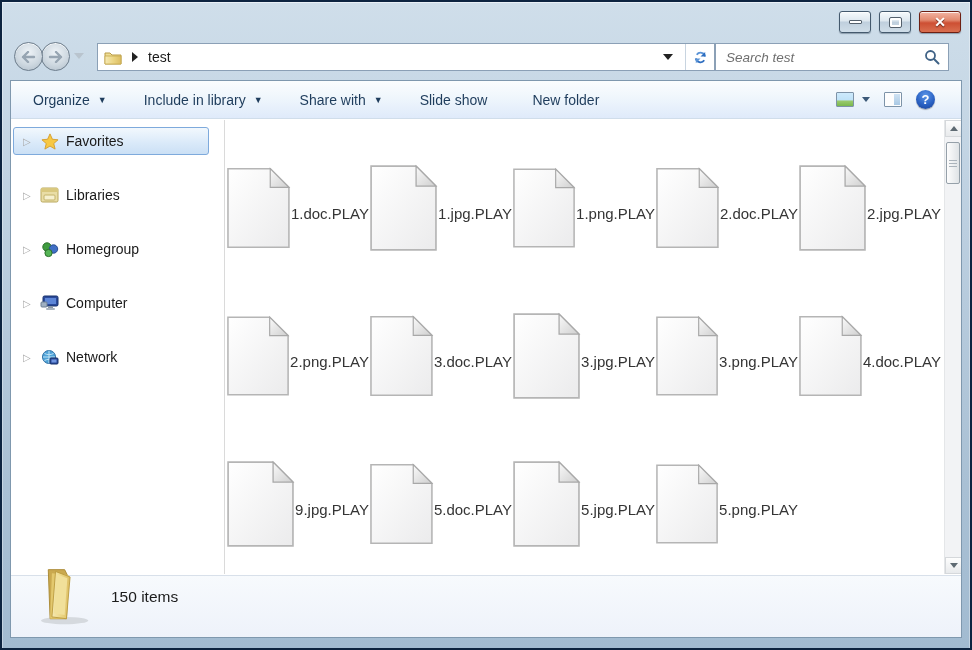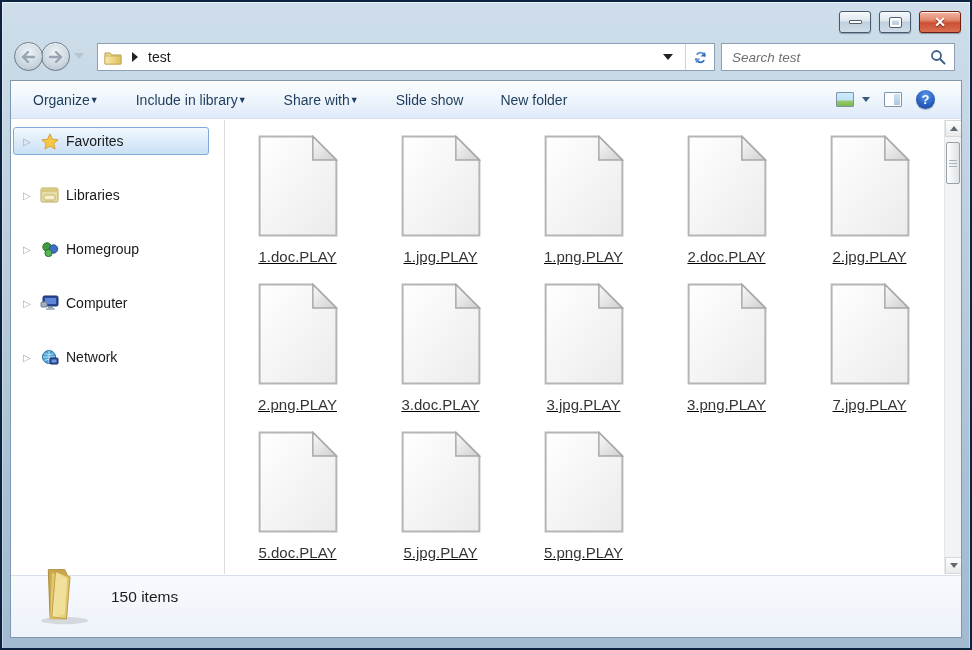--- a/index.html
+++ b/index.html
@@ -17,21 +17,21 @@
     background:linear-gradient(180deg,#f6fafc 0%,#dde7ef 45%,#bfcfdd 50%,#cfdde8 100%);
     display:flex; align-items:center; justify-content:center; position:relative;
     box-shadow: inset 0 1px 0 rgba(255,255,255,.8), 0 1px 1px rgba(20,40,60,.35); cursor:pointer; }
   .cap-btn.close { width:42px; border-color:#6e1f12;
     background:linear-gradient(180deg,#f3b3a2 0%,#e28a70 40%,#cd4f33 55%,#d96f50 100%); }
   .glyph-min { width:13px; height:4px; background:#fff; border:1px solid #54606c; border-radius:1px; }
   .glyph-max { width:11px; height:9px; border:2px solid #fff; outline:1px solid #54606c; border-radius:1px; background:transparent; }
   .glyph-close { color:#fff; font-weight:bold; font-size:14px; text-shadow:0 1px 1px #5d180c; line-height:1; }
 
   
-  .navbar { position:absolute; top:40px; left:10px; right:10px; height:30px; }
+  .navbar { position:absolute; top:40px; left:10px; right:16px; height:30px; }
   .nav-circle { position:absolute; top:0; width:29px; height:29px; border-radius:50%;
     border:1px solid #6c7c8b; background:radial-gradient(circle at 50% 35%, #eef3f7 0%, #cfd9e1 55%, #aebcc8 100%);
     display:flex; align-items:center; justify-content:center; color:#98a6b2; font-size:15px; font-weight:bold; cursor:pointer;
     box-shadow: inset 0 1px 0 rgba(255,255,255,.8); }
   .nav-back { left:2px; z-index:2; }
   .nav-fwd { left:29px; }
   .nav-hist-caret { position:absolute; left:62px; top:11px; width:0; height:0;
     border-left:5px solid transparent; border-right:5px solid transparent; border-top:6px solid #b9c4ce; cursor:pointer; }
 
   .addr-group { position:absolute; left:85px; width:618px; top:1px; height:28px;
@@ -52,21 +52,21 @@
   .search-box input::placeholder { font-style:italic; color:#6f6f6f; }
 
   
   .content { position:absolute; left:8px; right:8px; top:78px; bottom:10px;
     background:#fff; border:1px solid #7f98ae; }
 
   .toolbar { height:38px; display:flex; align-items:center;
     background:linear-gradient(180deg,#fbfdfe 0%,#eff6fc 45%,#dfeafa 100%);
     border-bottom:1px solid #d0ddea; padding:0 26px 0 22px; }
   .tool-left { display:flex; align-items:center; gap:37px; }
-  .tool-item { display:flex; align-items:center; gap:0; font-size:14px; color:#1e3c5c; cursor:pointer; white-space:nowrap;text-align:right; }
+  .tool-item { display:flex; align-items:center; gap:8px; font-size:14px; color:#1e3c5c; cursor:pointer; white-space:nowrap;text-align:right; }
   .tool-item .caret { font-size:9px; color:#1e3c5c; }
   .tool-right { margin-left:auto; display:flex; align-items:center; gap:14px; }
   .views-group { display:flex; align-items:center; gap:8px; cursor:pointer; }
   .views-caret { width:0; height:0; border-left:4px solid transparent; border-right:4px solid transparent; border-top:5px solid #3c5978; }
   .icon-views { width:18px; height:15px; border:1px solid #7d93a8; background:linear-gradient(180deg,#cdeafc 0%,#bfe2f8 55%,#9bcb6e 60%,#7ab84e 100%); border-radius:1px; }
   .icon-preview { width:18px; height:15px; border:1px solid #7d93a8; background:#fdfdfd; position:relative; border-radius:1px; cursor:pointer; }
   .icon-preview::after { content:""; position:absolute; top:1px; right:1px; bottom:1px; width:6px; background:linear-gradient(180deg,#cfe3f3,#a9c8e4); }
   .icon-help { width:19px; height:19px; border-radius:50%;
     background:radial-gradient(circle at 50% 30%, #5c96e8 0%, #2a62c4 55%, #1b3f91 100%);
     color:#fff; font-size:13px; font-weight:bold; display:flex; align-items:center; justify-content:center; cursor:pointer;
@@ -79,21 +79,21 @@
   .side-item { height:28px; width:196px; margin:0 0 26px 2px; display:flex; align-items:center; gap:7px;
     padding-left:9px; cursor:pointer; border:1px solid transparent; border-radius:3px; }
   .side-item.selected { border-color:#7eaadc; background:linear-gradient(180deg,#f2f8fd 0%,#d9e9f9 60%,#cbe0f5 100%); }
   .expander { color:#a9a9a9; font-size:10px; width:10px; }
   .side-ico { width:19px; height:18px; display:flex; align-items:center; justify-content:center; }
   .side-label { font-size:14px; color:#191919;text-align:right; }
 
   
   .filegrid { position:absolute; left:215px; top:0; right:17px; bottom:0;
     display:grid; grid-template-columns:repeat(5,143px); grid-auto-rows:148px; padding-top:14px; }
-  .tile { display:flex; flex-direction:column; align-items:center; cursor:pointer;text-decoration:underline; }
+  .tile { display:flex; flex-direction:row; align-items:center; cursor:pointer; }
   .tile svg { width:82px; height:104px; }
   .tile .fname { margin-top:10px; font-size:15px; color:#353535; }
 
   
   .scrollbar { position:absolute; right:0; top:0; bottom:0; width:17px; background:#f2f3f5; border-left:1px solid #e4e6e8; }
   .sb-btn { position:absolute; left:0; width:17px; height:17px; display:flex; align-items:center; justify-content:center;
     background:linear-gradient(180deg,#fdfdfd,#e8eaec); border:1px solid #d5d8db; cursor:pointer; }
   .sb-up { top:0; } .sb-down { bottom:0; }
   .tri-up { width:0; height:0; border-left:4px solid transparent; border-right:4px solid transparent; border-bottom:5px solid #5e6a72; }
   .tri-down { width:0; height:0; border-left:4px solid transparent; border-right:4px solid transparent; border-top:5px solid #5e6a72; }
@@ -359,27 +359,34 @@
           </div>
 
           <div class="tile">
             <svg viewBox="0 0 66 84">
               <path d="M2 2 H45 L64 21 V82 H2 Z" fill="url(#pg)" stroke="#b5b5b5" stroke-width="1.6"></path>
               <path d="M45 2 L45 21 H64 Z" fill="url(#fold)" stroke="#a8a8a8" stroke-width="1.2"></path>
             </svg>
             <span class="fname">3.png.PLAY</span>
           </div>
 
-
-          <div class="tile">
-            <svg viewBox="0 0 66 84">
-              <path d="M2 2 H45 L64 21 V82 H2 Z" fill="url(#pg)" stroke="#b5b5b5" stroke-width="1.6"></path>
-              <path d="M45 2 L45 21 H64 Z" fill="url(#fold)" stroke="#a8a8a8" stroke-width="1.2"></path>
-            </svg>
-            <span class="fname">7.jpg.PLAY</span>
+          <div class="tile">
+            <svg viewBox="0 0 66 84">
+              <path d="M2 2 H45 L64 21 V82 H2 Z" fill="url(#pg)" stroke="#b5b5b5" stroke-width="1.6"></path>
+              <path d="M45 2 L45 21 H64 Z" fill="url(#fold)" stroke="#a8a8a8" stroke-width="1.2"></path>
+            </svg>
+            <span class="fname">4.doc.PLAY</span>
+          </div>
+
+          <div class="tile">
+            <svg viewBox="0 0 66 84">
+              <path d="M2 2 H45 L64 21 V82 H2 Z" fill="url(#pg)" stroke="#b5b5b5" stroke-width="1.6"></path>
+              <path d="M45 2 L45 21 H64 Z" fill="url(#fold)" stroke="#a8a8a8" stroke-width="1.2"></path>
+            </svg>
+            <span class="fname">9.jpg.PLAY</span>
           </div>
 
 
           <div class="tile">
             <svg viewBox="0 0 66 84">
               <path d="M2 2 H45 L64 21 V82 H2 Z" fill="url(#pg)" stroke="#b5b5b5" stroke-width="1.6"></path>
               <path d="M45 2 L45 21 H64 Z" fill="url(#fold)" stroke="#a8a8a8" stroke-width="1.2"></path>
             </svg>
             <span class="fname">5.doc.PLAY</span>
           </div>

